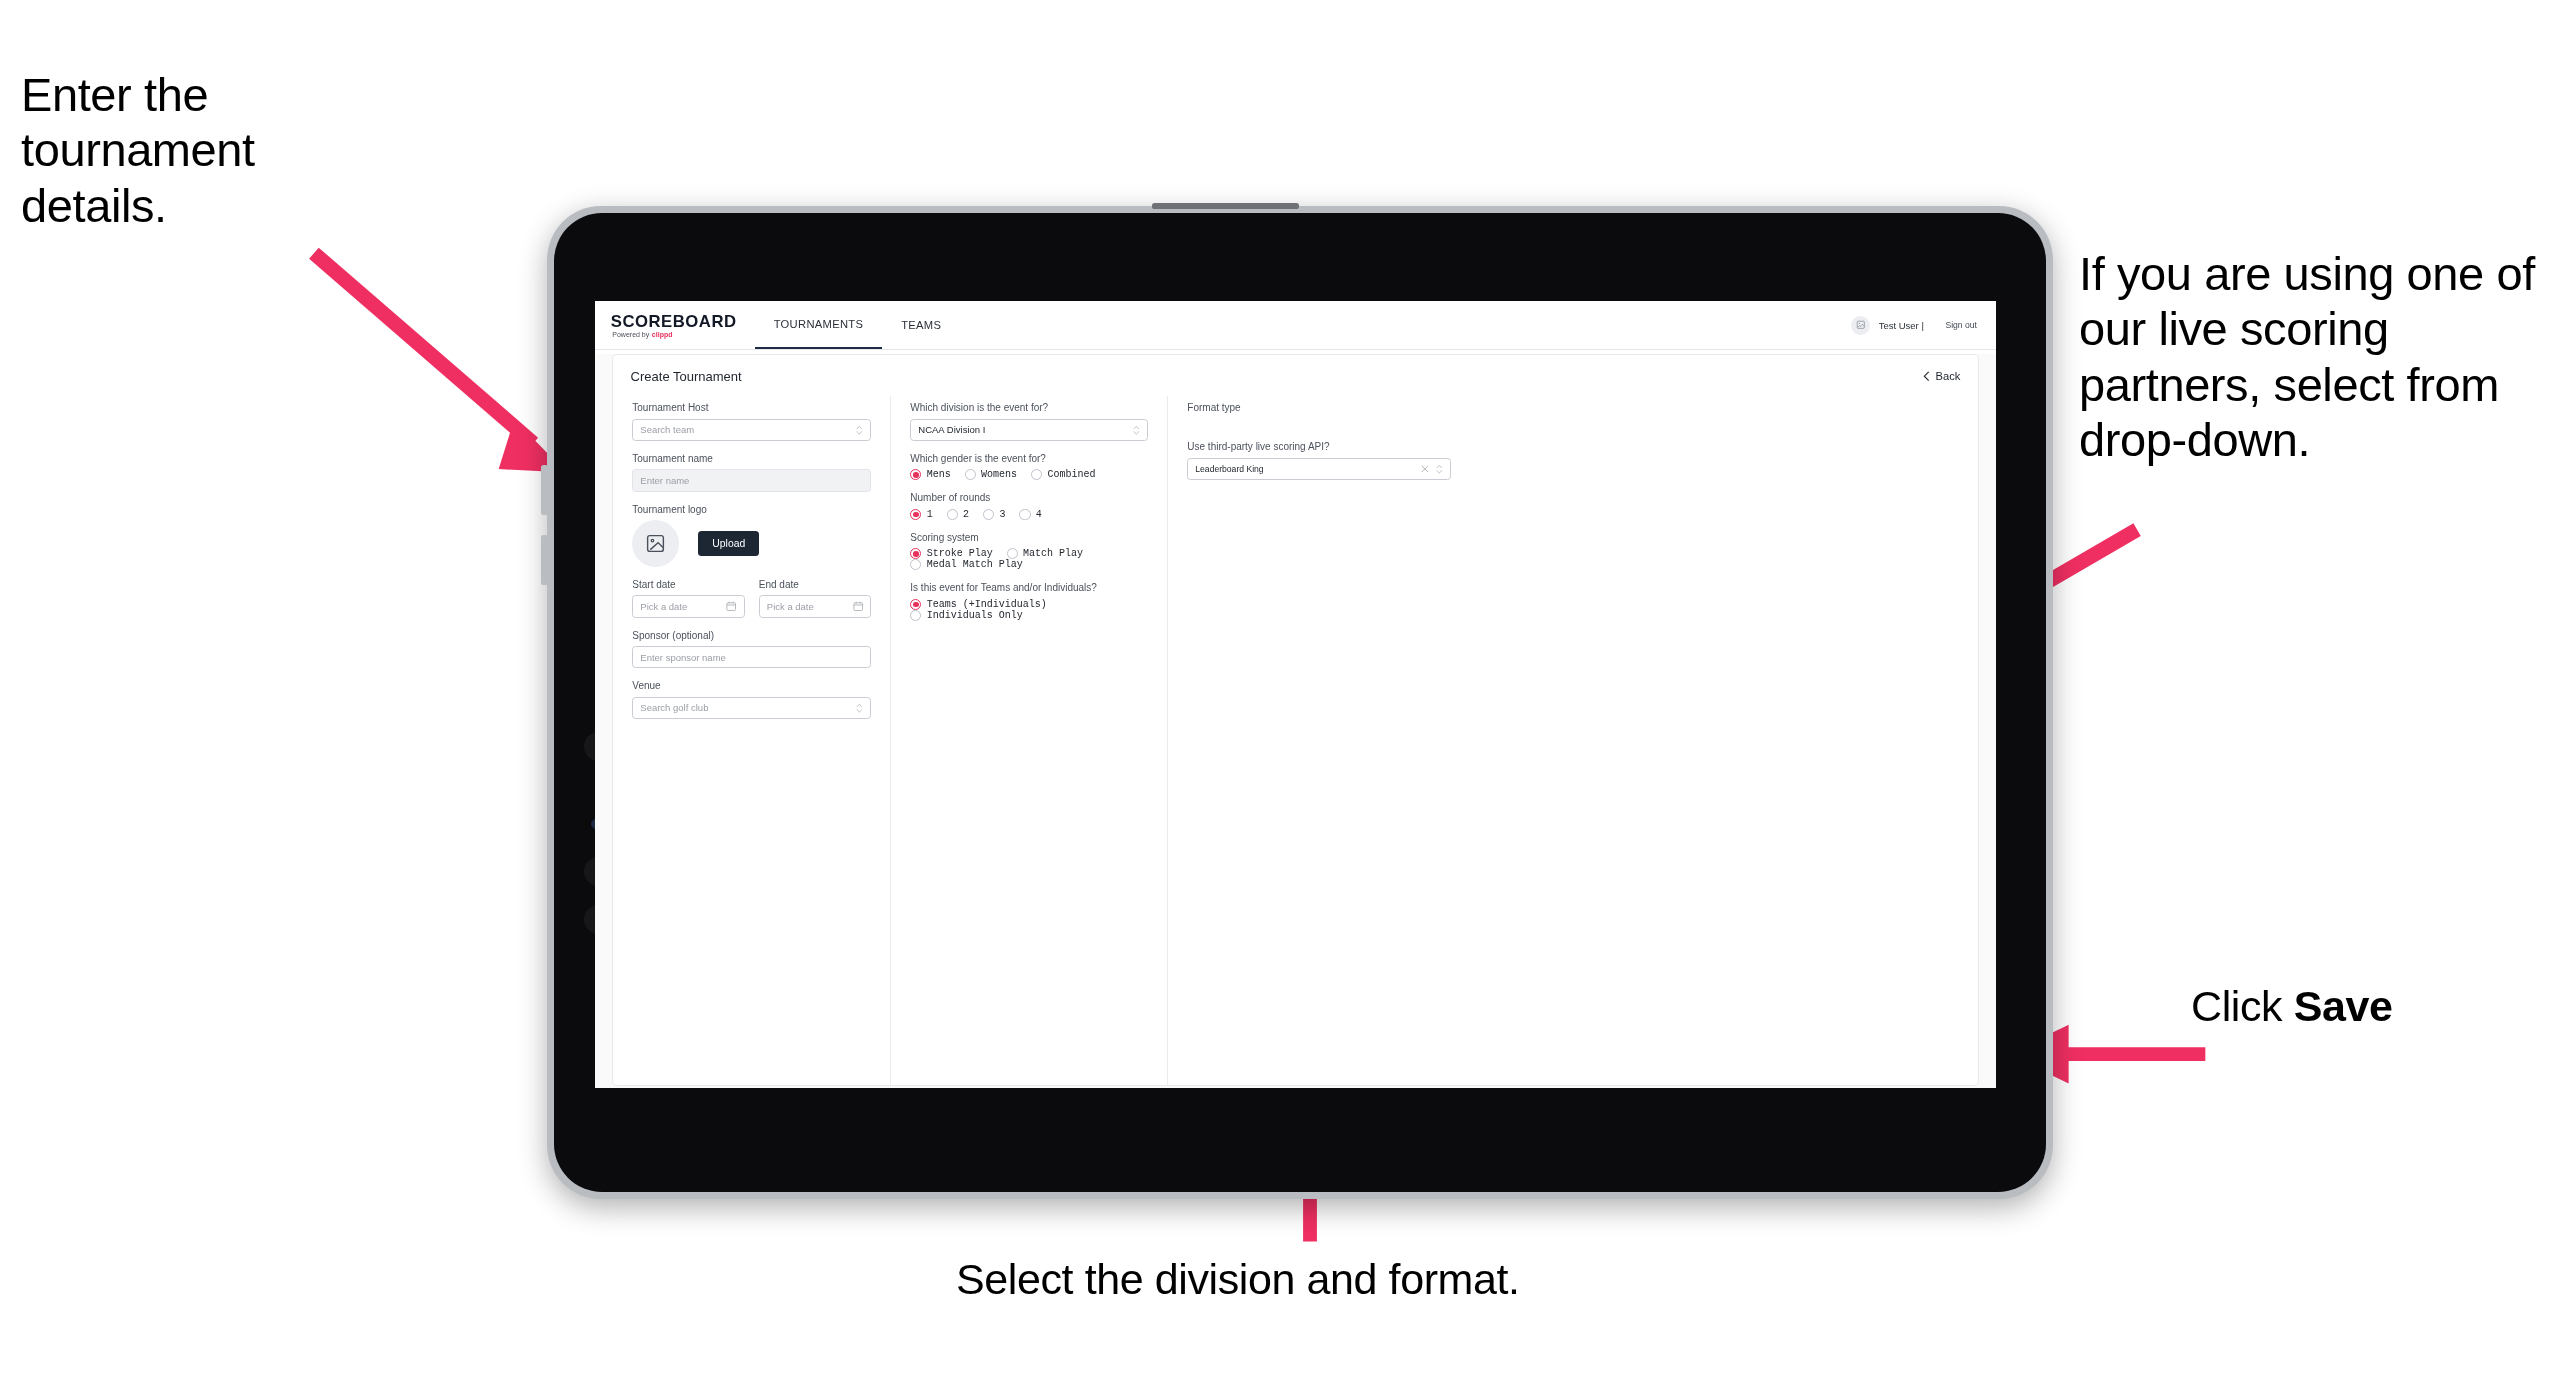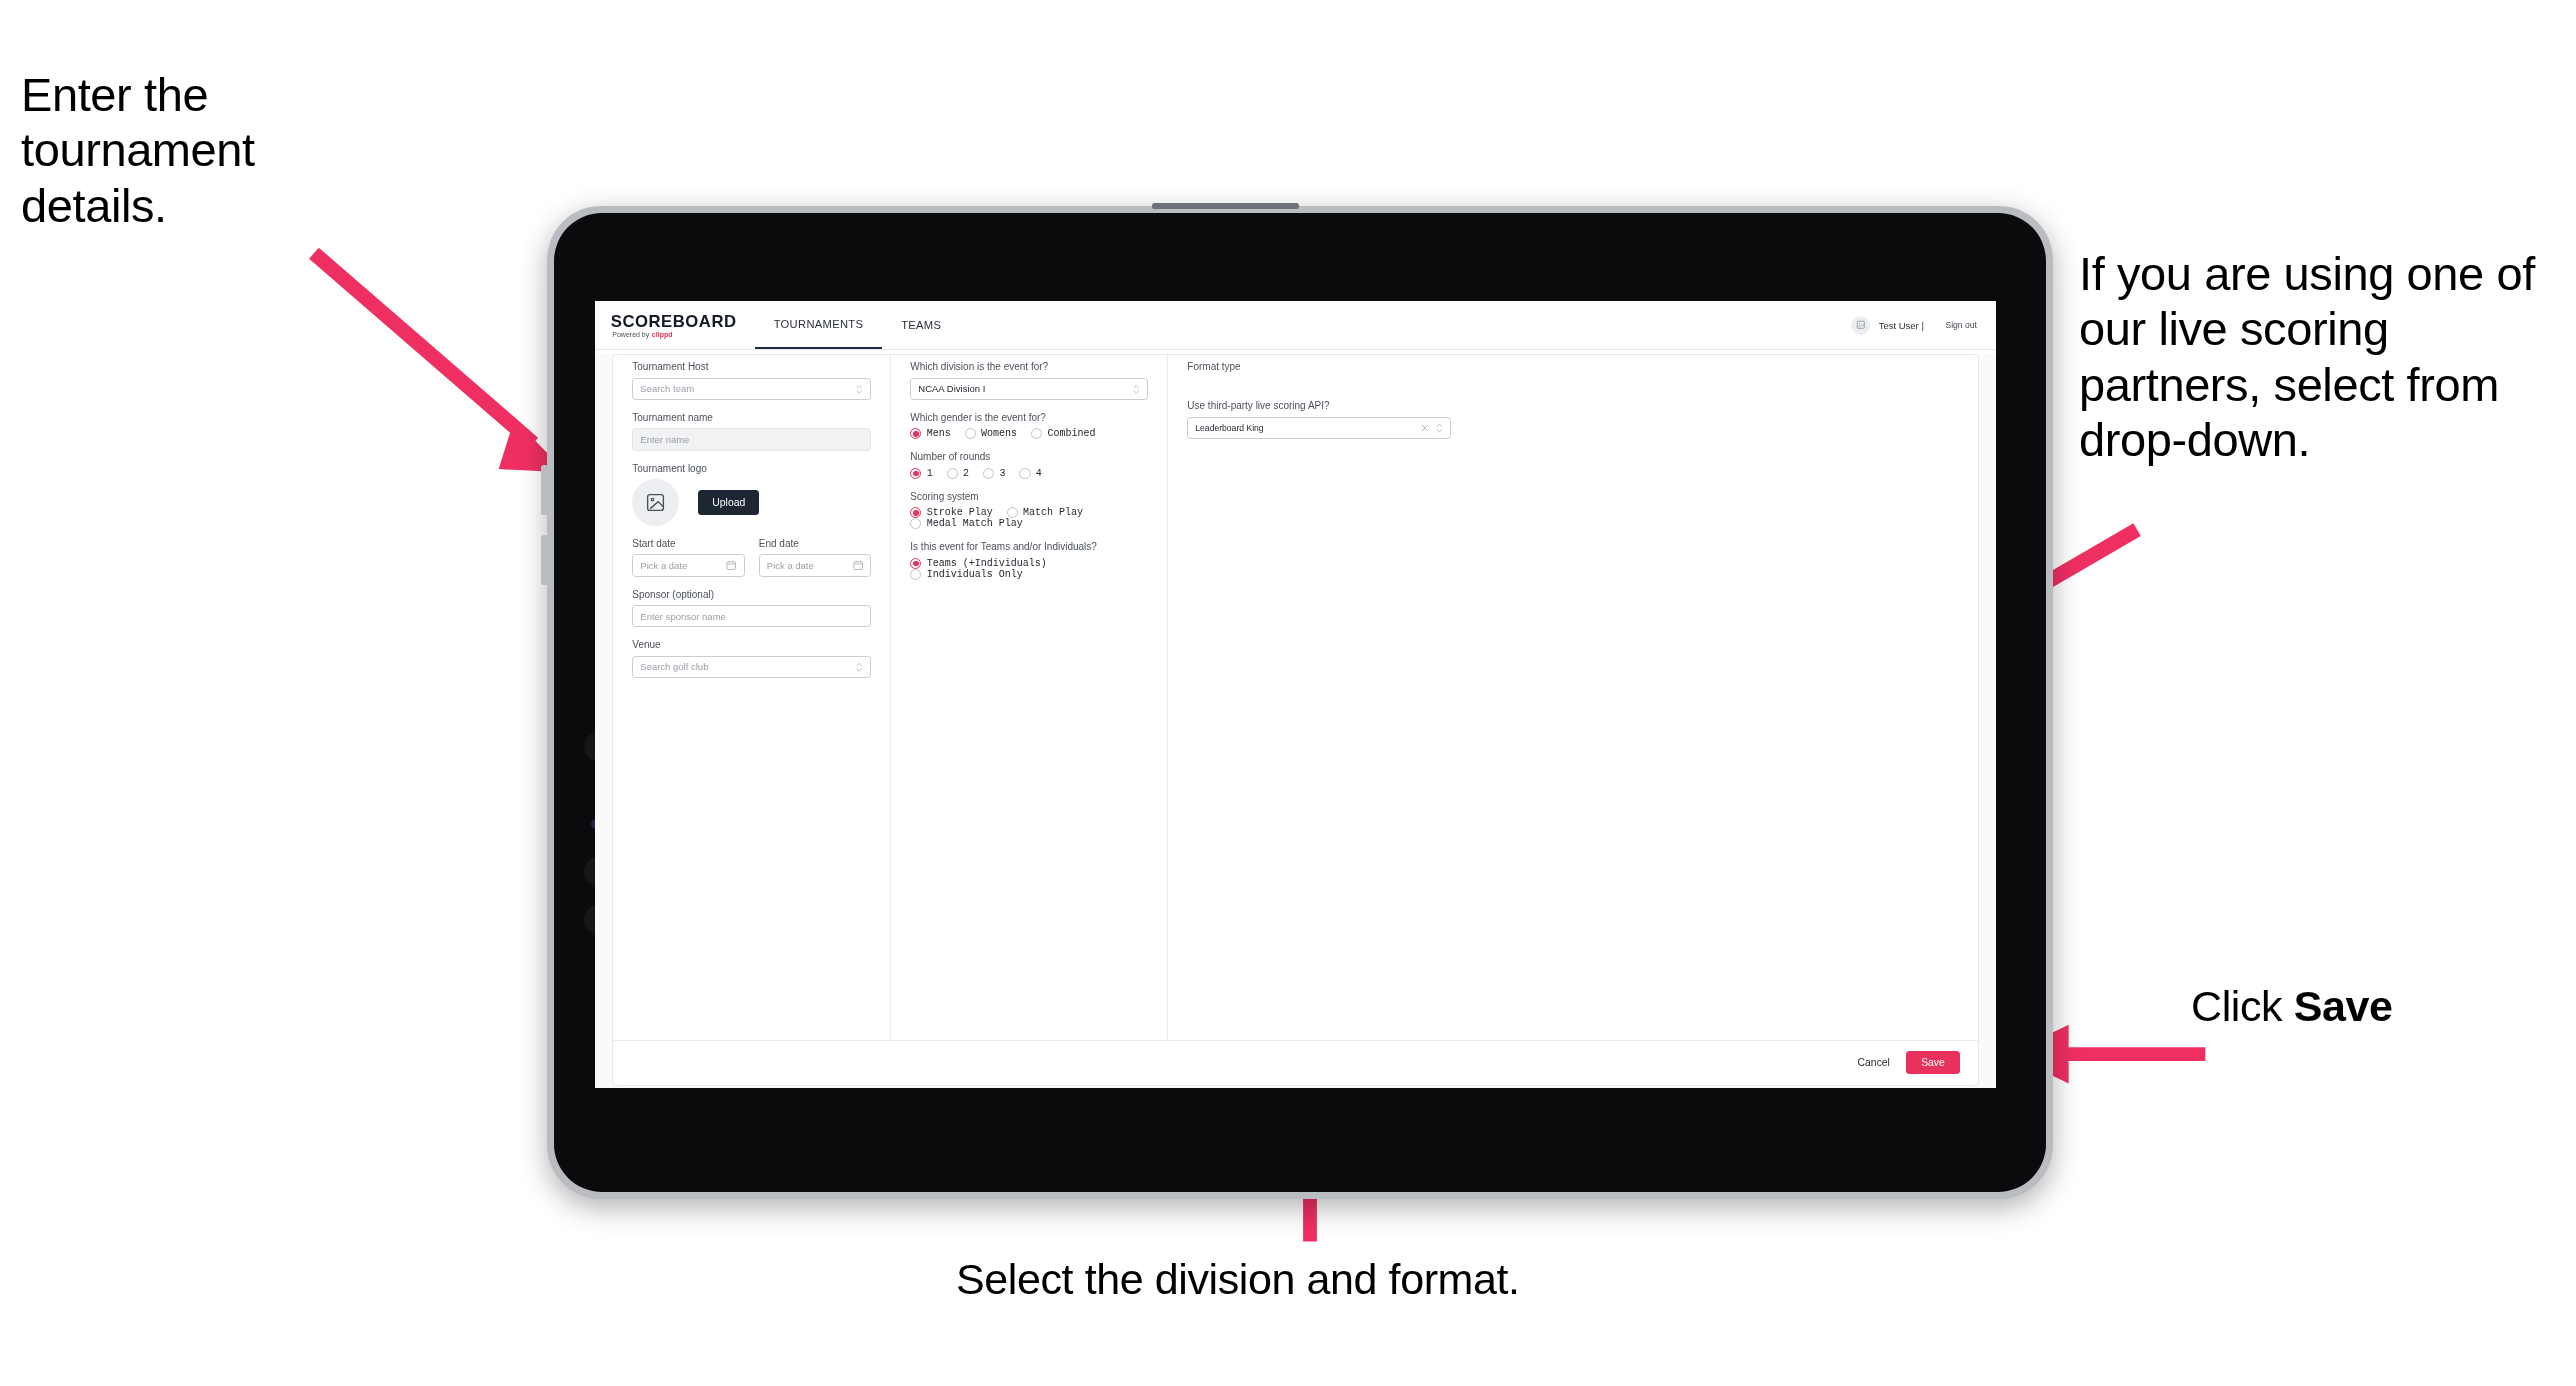--- a/index.html
+++ b/index.html
@@ -177,20 +177,29 @@
         </svg>
       </div>
       <span id="user-name">Test User |</span>
       <span id="sign-out">Sign out</span>
     </div>
   </div>
 
   <div id="page">
     <div id="card">
 
+      <div id="card-head">
+        <div id="card-title">Create Tournament</div>
+        <div id="back-link">
+          <svg width="7" height="10.4" viewBox="0 0 8 12">
+            <path d="M6.5 1 L1.5 6 L6.5 11" fill="none" stroke="#1f242d" stroke-width="1.3"></path>
+          </svg>
+          <span>Back</span>
+        </div>
+      </div>
 
       <div id="cols">
 
         <div class="col" id="col-left">
 
           <div class="flabel first">Tournament Host</div>
           <div class="inp">
             <span>Search team</span>
             <span class="spacer"></span>
             <svg class="chev" viewBox="0 0 10 14">
@@ -347,21 +356,17 @@
               <path d="M1 1 L9 9 M9 1 L1 9" stroke="#70757e" stroke-width="1.2"></path>
             </svg>
             <svg class="chev" viewBox="0 0 10 14">
               <path d="M2 6 L5 2.5 L8 6" fill="none" stroke="#8d929a" stroke-width="1.1"></path>
               <path d="M2 8.5 L5 12 L8 8.5" fill="none" stroke="#8d929a" stroke-width="1.1"></path>
             </svg>
           </div>
         </div>
       </div>
 
-      <div id="card-foot">
-        <div id="cancel-btn">Cancel</div>
-        <div id="save-btn">Save</div>
-      </div>
 
     </div>
   </div>
 </div>
 
 
 </body></html>

